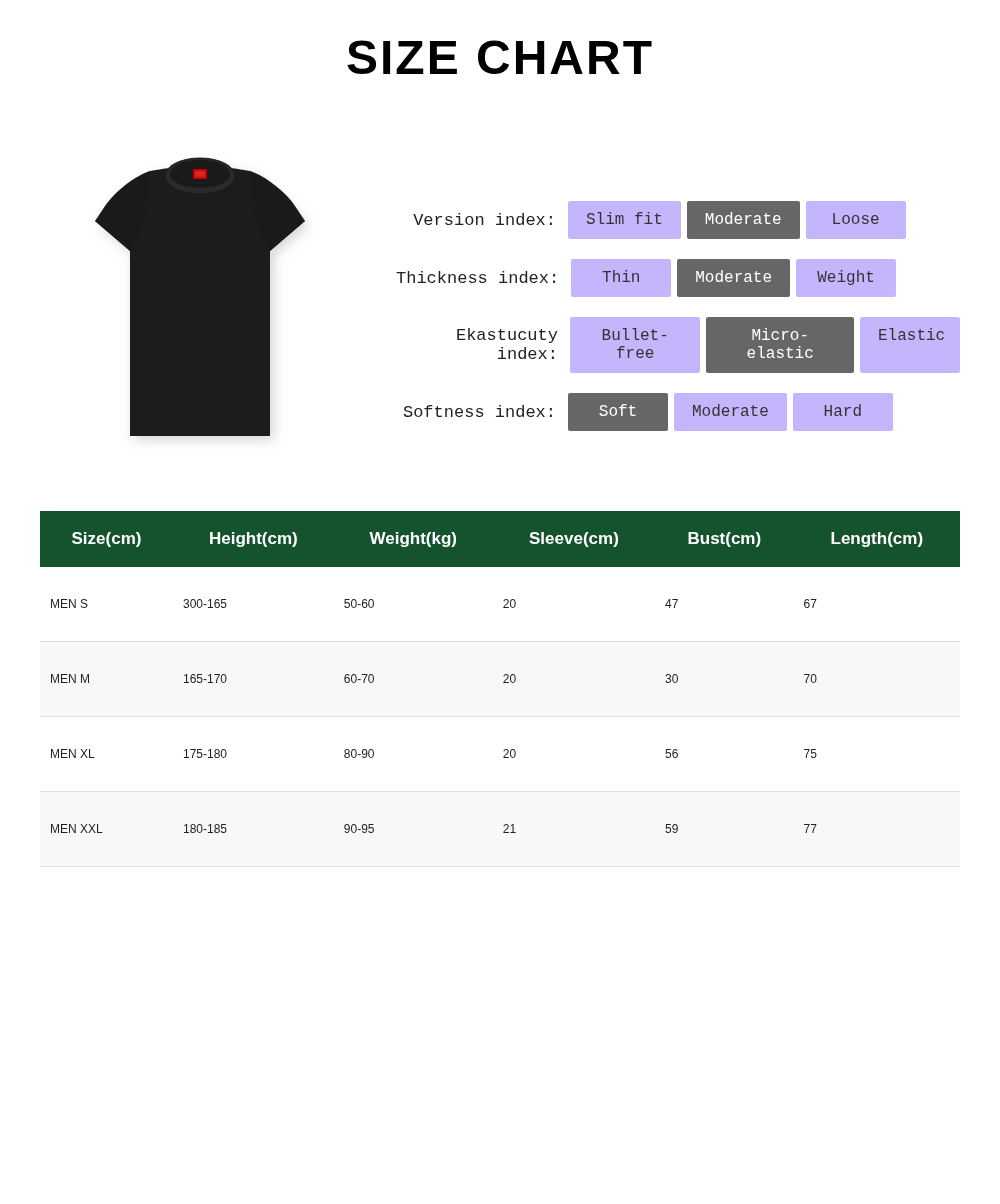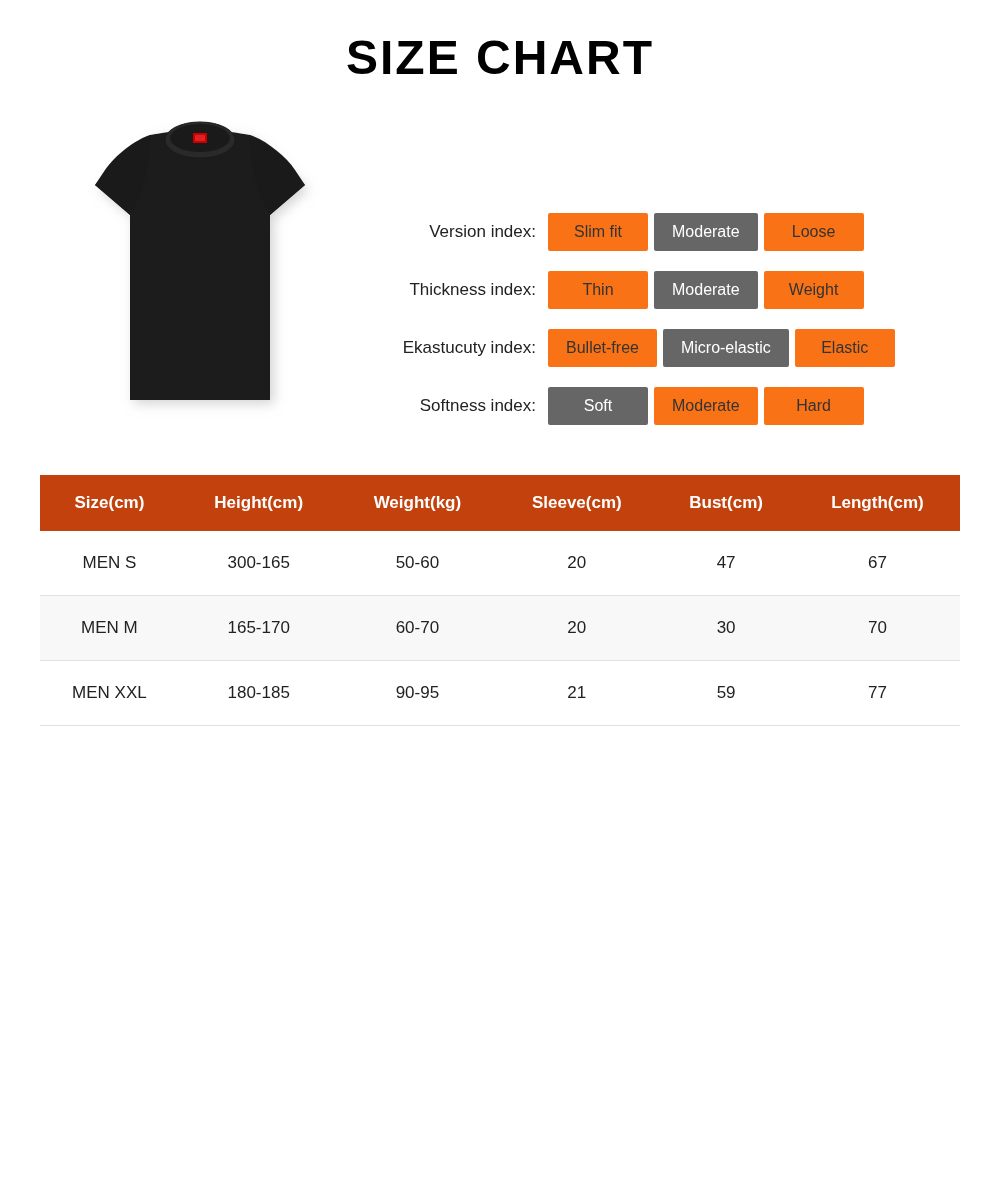--- a/index.html
+++ b/index.html
@@ -9,29 +9,30 @@
       width: 1000px;
       min-height: 1204px;
       padding: 30px 40px;
     }
 
     .page-title {
       text-align: center;
       font-size: 48px;
       font-weight: 900;
       letter-spacing: 2px;
-      margin-bottom: 20px;
+      margin-bottom: 56px;
       font-family: Arial Black, Arial, sans-serif;
     }
 
     .top-section {
       display: flex;
-      align-items: flex-end;
+      align-items: center;
       margin-bottom: 50px;
-      gap: 16px;
+      gap: 36px;
+      font-family: Liberation Mono, monospace;
     }
 
     .tshirt-container {
       flex: 0 0 320px;
       display: flex;
       justify-content: center;
       align-items: center;
     }
 
     .tshirt-svg {
@@ -61,21 +62,21 @@
     }
 
     .index-badges {
       display: flex;
       gap: 6px;
     }
 
     .badge {
       padding: 10px 18px;
       font-size: 16px;
-      background: #f97316;
+      background: #c4b5fd;
       color: #333;
       border-radius: 2px;
       min-width: 100px;
       text-align: center;
     }
 
     .badge.active {
       background: #666666;
       color: #ffffff;
     }
@@ -84,44 +85,43 @@
     .size-table-wrapper {
       margin-top: 10px;
     }
 
     table {
       width: 100%;
       border-collapse: collapse;
     }
 
     thead tr {
-      background: #c2410c;
+      background: #14532d;
       color: #ffffff;
       border-radius: 21px;
     }
 
     thead th {
       padding: 18px 10px;
       font-size: 17px;
       font-weight: 600;
       text-align: center;
     }
 
     tbody tr {
       border-bottom: 1px solid #e0e0e0;
     }
 
     tbody tr:nth-child(even) {
       background: #f8f8f8;
     }
 
     tbody td {
-      padding: 22px 10px;
-      font-size: 17px;
-      text-align: center;
+      padding: 30px 10px;
+      font-size: 12px;
       color: #222;
     }
   </style>
 </head>
 <body>
 
 <h1 class="page-title">SIZE CHART</h1>
 
 <div class="top-section">
   <div class="tshirt-container">
@@ -233,20 +233,28 @@
         </tr>
         <tr>
           <td>MEN M</td>
           <td>165-170</td>
           <td>60-70</td>
           <td>20</td>
           <td>30</td>
           <td>70</td>
         </tr>
         <tr>
+          <td>MEN XL</td>
+          <td>175-180</td>
+          <td>80-90</td>
+          <td>20</td>
+          <td>56</td>
+          <td>75</td>
+        </tr>
+        <tr>
           <td>MEN XXL</td>
           <td>180-185</td>
           <td>90-95</td>
           <td>21</td>
           <td>59</td>
           <td>77</td>
         </tr>
       </tbody>
   </table>
 </div>

